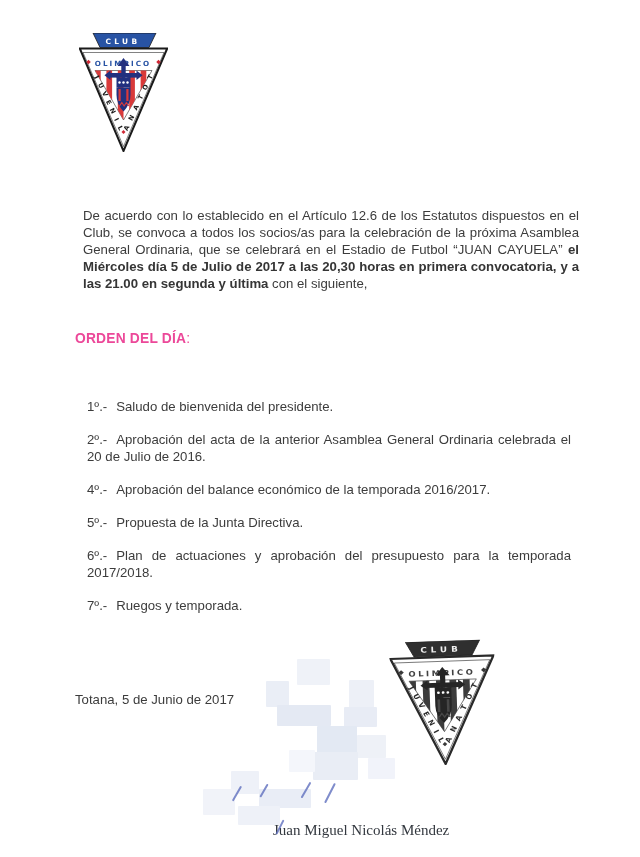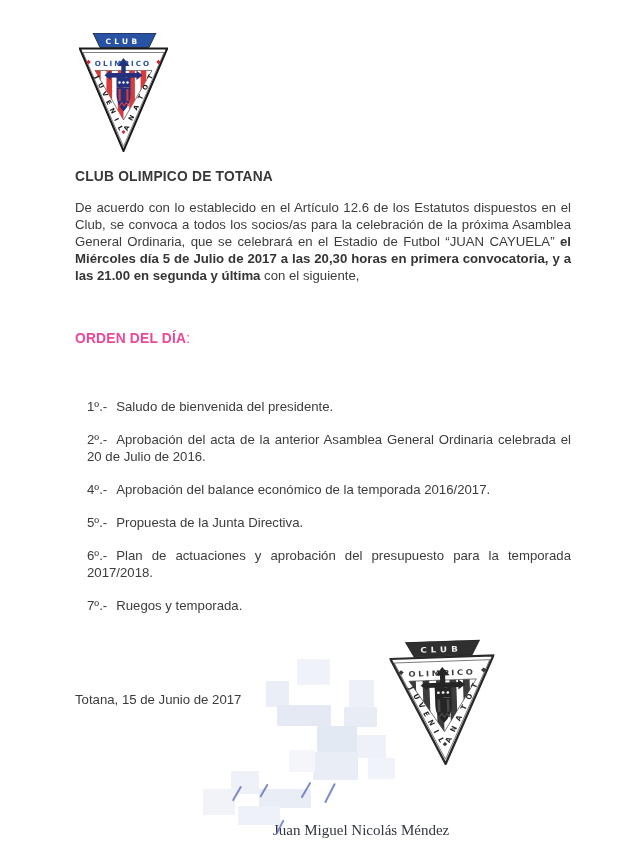--- a/index.html
+++ b/index.html
@@ -28,21 +28,21 @@
   .logo-stamp .band-text{fill:#333333;}
   .logo-stamp .stripe{fill:#2e2e2e;}
   .logo-stamp .diamond{fill:#2a2a2a;}
   .logo-stamp .emblem{fill:#151515;}
   .logo-stamp .accent{fill:#3a3a3a;}
   .logo-stamp .accent-line{stroke:#3a3a3a;}
 
   
   .heading{position:absolute;left:75px;top:169px;font-size:13.8px;font-weight:700;
            letter-spacing:.2px;color:#383838;}
-  .intro{position:absolute;left:75px;top:199px;width:496px;margin:0;
+  .intro{position:absolute;left:75px;top:199px;width:496px;margin:8px;
          font-size:13.2px;line-height:17px;text-align:justify;}
   .intro b{color:#353535;}
   .agenda-heading{position:absolute;left:75px;top:331px;font-size:13.8px;color:#ec4899;}
   .agenda-heading b{font-weight:700;letter-spacing:.2px;}
   .agenda{position:absolute;left:75px;top:398px;width:496px;}
   .item{margin:0 0 16px 12px;font-size:13.2px;line-height:17px;text-align:justify;}
   .item .num{margin-right:9px;}
   .date{position:absolute;left:75px;top:692px;font-size:13.2px;}
   .sig-title{position:absolute;left:232px;top:790px;font-size:13.2px;}
   .sig-name{position:absolute;left:273px;top:822px;font-size:15px;color:#33383f;
@@ -128,36 +128,35 @@
         <text x="73" y="45" transform="rotate(-62 73 45)" fill="#1a1a1a" font-size="6.5" font-weight="700" text-anchor="middle">T</text>
         <text x="68.3" y="55.2" transform="rotate(-62 68.3 55.2)" fill="#1a1a1a" font-size="6.5" font-weight="700" text-anchor="middle">O</text>
         <text x="63.6" y="65.4" transform="rotate(-62 63.6 65.4)" fill="#1a1a1a" font-size="6.5" font-weight="700" text-anchor="middle">T</text>
         <text x="58.9" y="75.6" transform="rotate(-62 58.9 75.6)" fill="#1a1a1a" font-size="6.5" font-weight="700" text-anchor="middle">A</text>
         <text x="54.2" y="85.80000000000001" transform="rotate(-62 54.2 85.80000000000001)" fill="#1a1a1a" font-size="6.5" font-weight="700" text-anchor="middle">N</text>
         <text x="49.5" y="96" transform="rotate(-62 49.5 96)" fill="#1a1a1a" font-size="6.5" font-weight="700" text-anchor="middle">A</text>
       </g>
     <rect class="diamond" x="-1.4" y="-1.4" width="2.8" height="2.8" transform="translate(44.5,99) rotate(45)"></rect>
   </svg>
 
-  <div class="heading">CLUB OLIMPICO DE TOTANA</div>
 
   <p class="intro"><span>De acuerdo con lo establecido en el Artículo 12.6 de los Estatutos dispuestos en el Club, se convoca a todos los socios/as para la celebración de la próxima Asamblea General Ordinaria, que se celebrará en el Estadio de Futbol “JUAN CAYUELA” </span><b>el Miércoles día 5 de Julio de 2017 a las 20,30 horas en primera convocatoria, y a las 21.00 en segunda y última</b><span> con el siguiente,</span></p>
 
   <div class="agenda-heading"><b>ORDEN DEL DÍA</b><span>:</span></div>
 
   <div class="agenda">
     <p class="item"><span class="num">1º.-</span><span>Saludo de bienvenida del presidente.</span></p>
     <p class="item"><span class="num">2º.-</span><span>Aprobación del acta de la anterior Asamblea General Ordinaria celebrada el 20 de Julio de 2016.</span></p>
     <p class="item"><span class="num">4º.-</span><span>Aprobación del balance económico de la temporada 2016/2017.</span></p>
     <p class="item"><span class="num">5º.-</span><span>Propuesta de la Junta Directiva.</span></p>
     <p class="item"><span class="num">6º.-</span><span>Plan de actuaciones y aprobación del presupuesto para la temporada 2017/2018.</span></p>
     <p class="item"><span class="num">7º.-</span><span>Ruegos y temporada.</span></p>
   </div>
 
-  <div class="date">Totana, 15 de Junio de 2017</div>
+  <div class="date">Totana, 5 de Junio de 2017</div>
 
   <div class="blur b1"></div>
   <div class="blur b2"></div>
   <div class="blur b3"></div>
   <div class="blur b4"></div>
   <div class="blur b5"></div>
   <div class="blur b6"></div>
   <div class="blur b7"></div>
   <div class="blur b8"></div>
   <div class="blur b9"></div>

